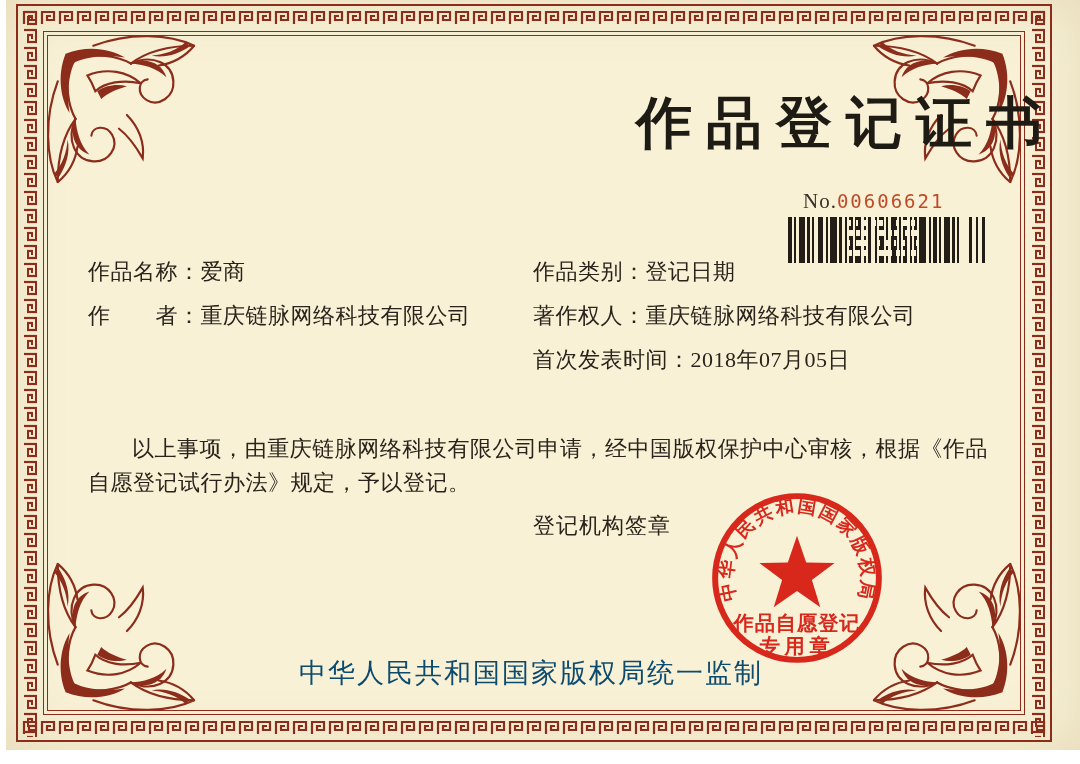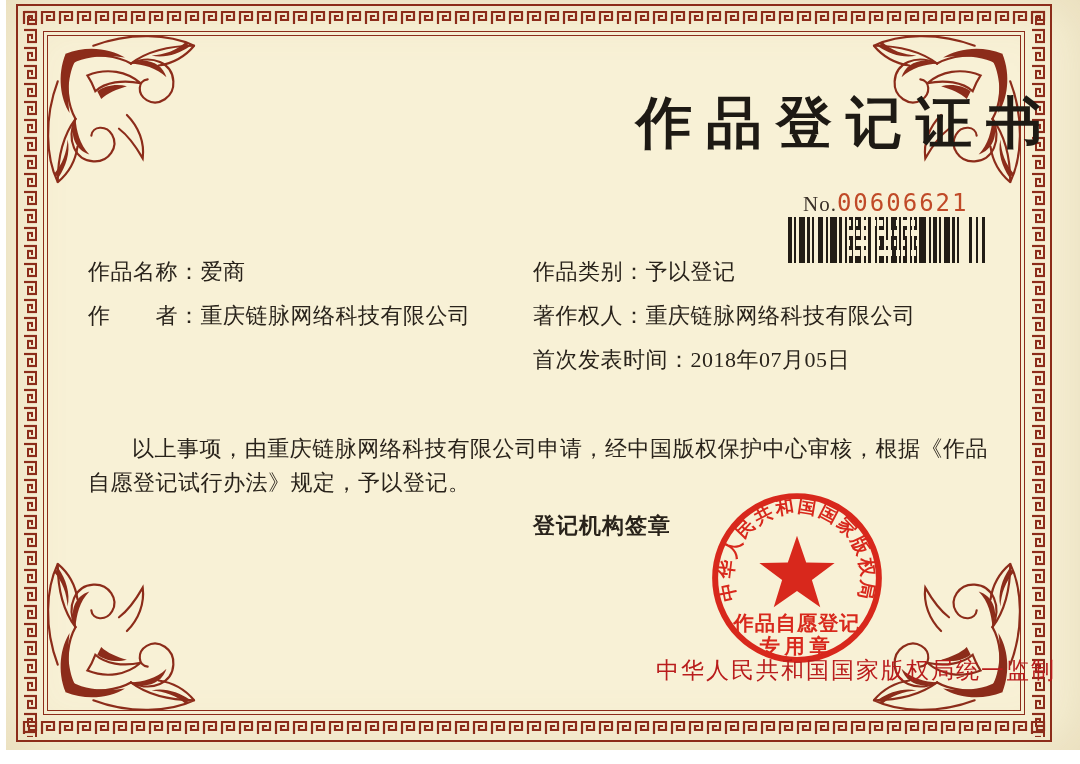--- a/index.html
+++ b/index.html
@@ -44,45 +44,45 @@
     text-align:right;font-size:56px;font-weight:bold;
     letter-spacing:14px;color:#1e1a14;
   }
   .serial{
     position:absolute;left:797px;top:189px;white-space:nowrap;
     font-size:21px;
   }
   .serial .no{color:#3a3028;letter-spacing:1px;}
   .serial .digits{
     font-family:"DejaVu Sans Mono","Liberation Mono",monospace;
-    color:var(--serialred);font-size:24px;letter-spacing:2px;
+    color:var(--serialred);font-size:19px;letter-spacing:2px;
   }
   .barcode{position:absolute;left:779px;top:214px;width:202px;height:52px;}
   .barcode svg{width:100%;height:100%;display:block;}
 
   .field{position:absolute;font-size:22px;white-space:nowrap;letter-spacing:.5px;}
   .f-left{left:82px;}
   .f-right{left:527px;}
   .r1{top:213px;} .r2{top:257px;} .r3{top:301px;} .r4{top:345px;} .r5{top:511px;}
 
   .statement{
     position:absolute;left:82px;top:412px;width:900px;
     font-size:22px;line-height:34px;text-align:justify;
     text-indent:2em;letter-spacing:.5px;margin-top:20px;
   }
 
-  .seal-caption{position:absolute;left:527px;top:511px;font-size:22px;letter-spacing:1px;font-weight:bold;}
+  .seal-caption{position:absolute;left:527px;top:511px;font-size:22px;letter-spacing:1px;}
 
   .seal{position:absolute;left:699px;top:486px;width:184px;height:184px;}
   .seal svg{width:100%;height:100%;display:block;}
   .seal text{font-family:"Liberation Serif","DejaVu Serif",serif;font-weight:bold;fill:var(--sealred);}
 
   .footer{
     position:absolute;left:0;right:24px;top:655px;
-    text-align:right;font-size:23px;letter-spacing:2px;color:#b91c1c;
+    text-align:center;font-size:27px;letter-spacing:2px;color:#0c4a6e;
   }
 </style>
 </head>
 <body>
 
 <svg width="0" height="0" style="position:absolute" aria-hidden="true">
   <defs>
     <pattern id="meanderH" width="18" height="18" patternUnits="userSpaceOnUse">
       <path d="M3,15 V3 H15 V11 H8 V7 H12" fill="none" stroke="#8c2c1a" stroke-width="2.2"></path>
     </pattern>
@@ -184,21 +184,21 @@
       <rect x="197" y="3" width="3" height="46" fill="#221d16"></rect>
     </svg>
   </div>
 
 
   <div class="field f-left r2"><span>作品名称：</span><span>爱商</span></div>
 
   <div class="field f-left r3"><span>作　　者：</span><span>重庆链脉网络科技有限公司</span></div>
 
 
-  <div class="field f-right r2"><span>作品类别：</span><span>予以登记</span></div>
+  <div class="field f-right r2"><span>作品类别：</span><span>登记日期</span></div>
 
   <div class="field f-right r3"><span>著作权人：</span><span>重庆链脉网络科技有限公司</span></div>
 
   <div class="field f-right r4"><span>首次发表时间：</span><span>2018年07月05日</span></div>
 
   <p class="statement">以上事项，由重庆链脉网络科技有限公司申请，经中国版权保护中心审核，根据《作品自愿登记试行办法》规定，予以登记。</p>
 
 
   <div class="seal-caption">登记机构签章</div>
 

